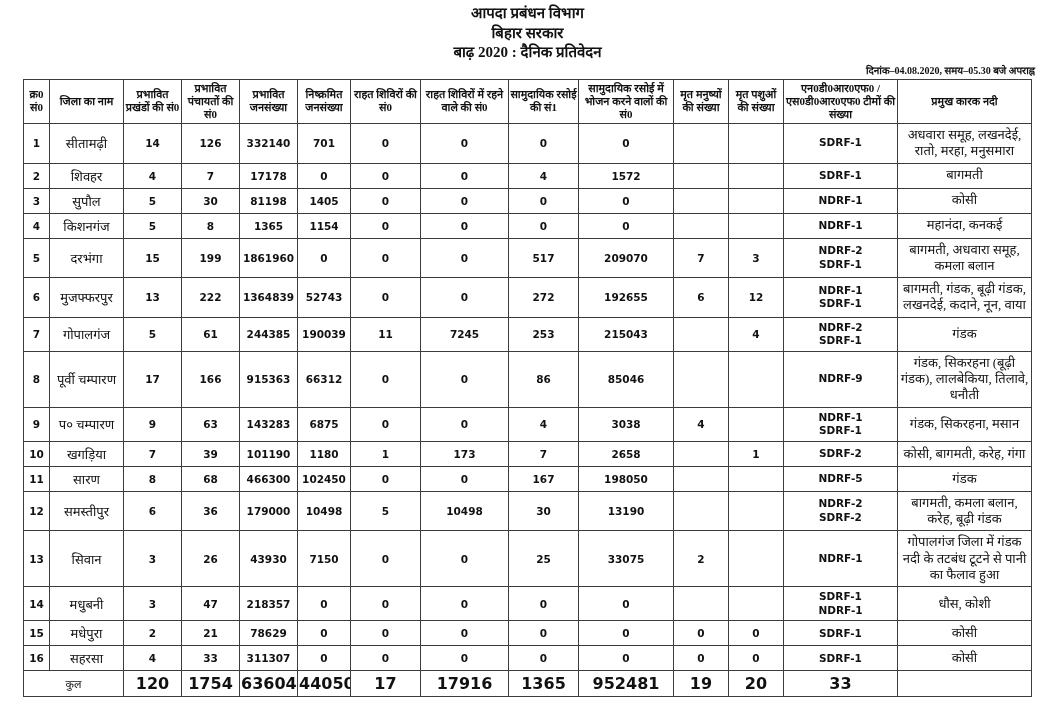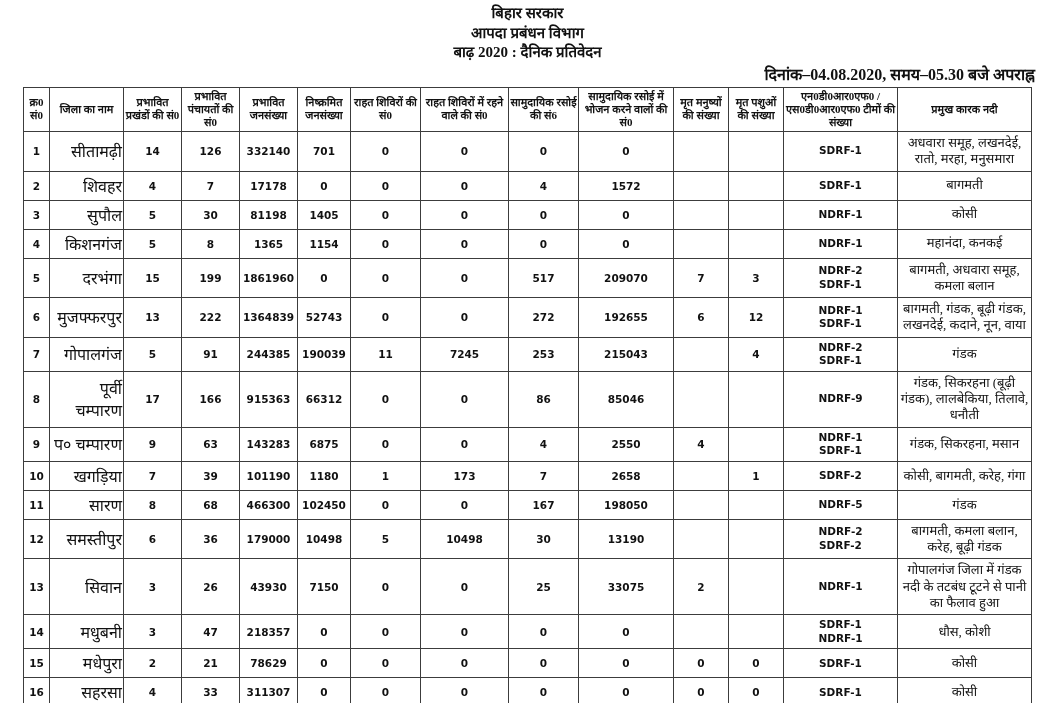--- a/index.html
+++ b/index.html
@@ -18,21 +18,21 @@
   .titles { text-align: center; }
   .title-line {
     font-size: 15px;
     font-weight: bold;
     line-height: 1.3;
   }
   .dateline {
     width: 1008px;
     margin: 0 auto 2px 27px;
     text-align: right;
-    font-size: 16px;
+    font-size: 10px;
     font-weight: bold;
   }
   table.report {
     border-collapse: collapse;
     table-layout: fixed;
     width: 1008px;
     margin-left: 23px;
   }
   .report th, .report td {
     border: 1px solid #3c3c3c;
@@ -45,33 +45,33 @@
     font-size: 11px;
     font-weight: bold;
     line-height: 1.2;
     padding: 2px 0;
   }
   td.sn, td.num, td.teams {
     font-family: "DejaVu Sans", sans-serif;
     font-size: 10.5px;
     font-weight: bold;
   }
-  td.district { font-size: 16px; text-align: right; }
+  td.district { font-size: 13px; }
   td.rivers { font-size: 13px; line-height: 1.25; }
   td.teams { white-space: pre-line; line-height: 1.3; }
   tr.total td { font-weight: bold; font-size: 16px; }
   tr.total td.total-label { font-size: 11px; font-weight: normal; }
 </style>
 </head>
 <body>
 
 <div class="page">
   <div class="titles">
+    <div class="title-line">आपदा प्रबंधन विभाग</div>
     <div class="title-line">बिहार सरकार</div>
-    <div class="title-line">आपदा प्रबंधन विभाग</div>
     <div class="title-line">बाढ़ 2020 : दैनिक प्रतिवेदन</div>
   </div>
   <div class="dateline">दिनांक–04.08.2020, समय–05.30 बजे अपराह्न</div>
 
   <table class="report">
     <colgroup>
       <col style="width:26px">
         <col style="width:74px">
         <col style="width:58px">
         <col style="width:58px">
@@ -89,21 +89,21 @@
     <thead>
       <tr id="header-row">
           <th>क्र0 सं0</th>
           <th>जिला का नाम</th>
           <th>प्रभावित प्रखंडों की सं0</th>
           <th>प्रभावित पंचायतों की सं0</th>
           <th>प्रभावित जनसंख्या</th>
           <th>निष्क्रमित जनसंख्या</th>
           <th>राहत शिविरों की सं0</th>
           <th>राहत शिविरों में रहने वाले की सं0</th>
-          <th>सामुदायिक रसोई की सं6</th>
+          <th>सामुदायिक रसोई की सं1</th>
           <th>सामुदायिक रसोई में भोजन करने वालों की सं0</th>
           <th>मृत मनुष्यों की संख्या</th>
           <th>मृत पशुओं की संख्या</th>
           <th>एन0डी0आर0एफ0 / एस0डी0आर0एफ0 टीमों की संख्या</th>
           <th>प्रमुख कारक नदी</th>
         </tr>
     </thead>
     <tbody id="table-body">
         <tr>
           <td class="sn">1</td>
@@ -200,21 +200,21 @@
           <td class="num">6</td>
           <td class="num">12</td>
           <td class="teams">NDRF-1
 SDRF-1</td>
           <td class="rivers">बागमती, गंडक, बूढ़ी गंडक, लखनदेई, कदाने, नून, वाया</td>
         </tr>
         <tr>
           <td class="sn">7</td>
           <td class="district">गोपालगंज</td>
           <td class="num">5</td>
-          <td class="num">91</td>
+          <td class="num">61</td>
           <td class="num">244385</td>
           <td class="num">190039</td>
           <td class="num">11</td>
           <td class="num">7245</td>
           <td class="num">253</td>
           <td class="num">215043</td>
           <td class="num"></td>
           <td class="num">4</td>
           <td class="teams">NDRF-2
 SDRF-1</td>
@@ -239,21 +239,21 @@
         <tr>
           <td class="sn">9</td>
           <td class="district">प० चम्पारण</td>
           <td class="num">9</td>
           <td class="num">63</td>
           <td class="num">143283</td>
           <td class="num">6875</td>
           <td class="num">0</td>
           <td class="num">0</td>
           <td class="num">4</td>
-          <td class="num">2550</td>
+          <td class="num">3038</td>
           <td class="num">4</td>
           <td class="num"></td>
           <td class="teams">NDRF-1
 SDRF-1</td>
           <td class="rivers">गंडक, सिकरहना, मसान</td>
         </tr>
         <tr>
           <td class="sn">10</td>
           <td class="district">खगड़िया</td>
           <td class="num">7</td>

